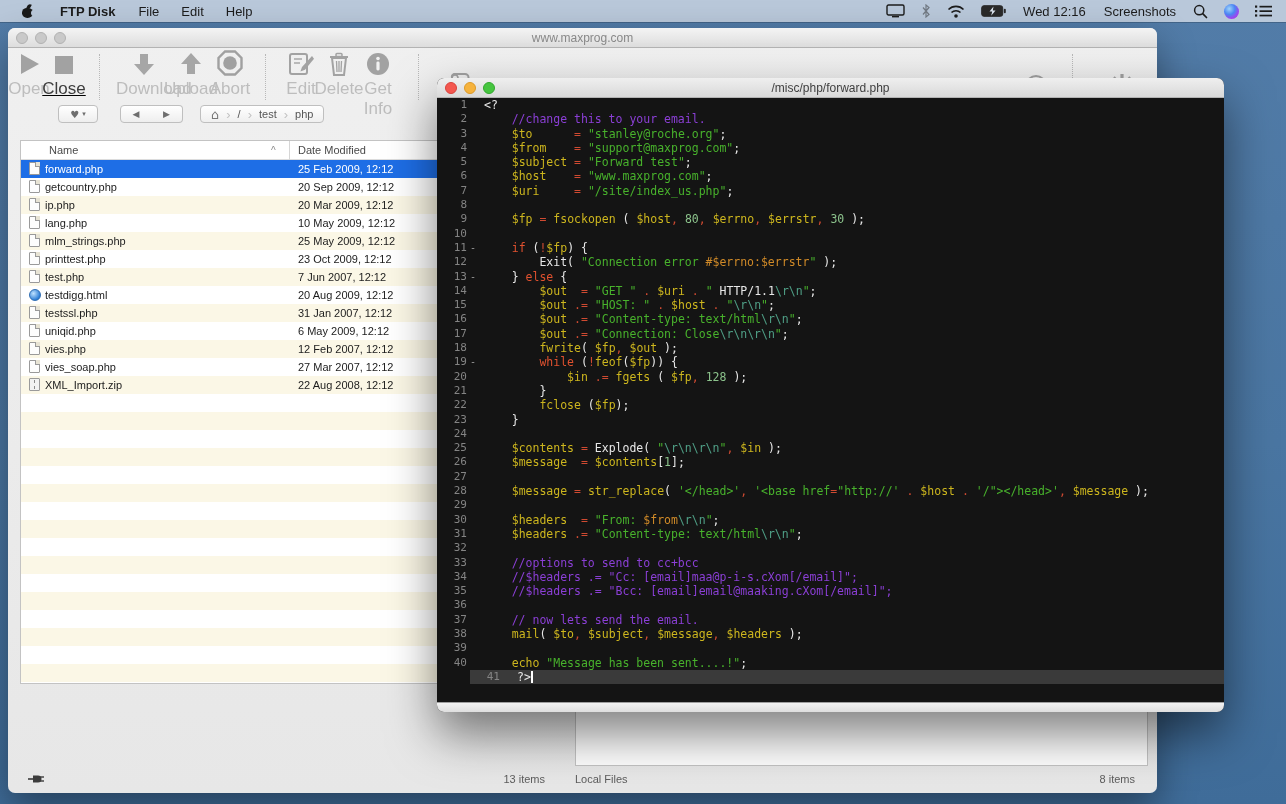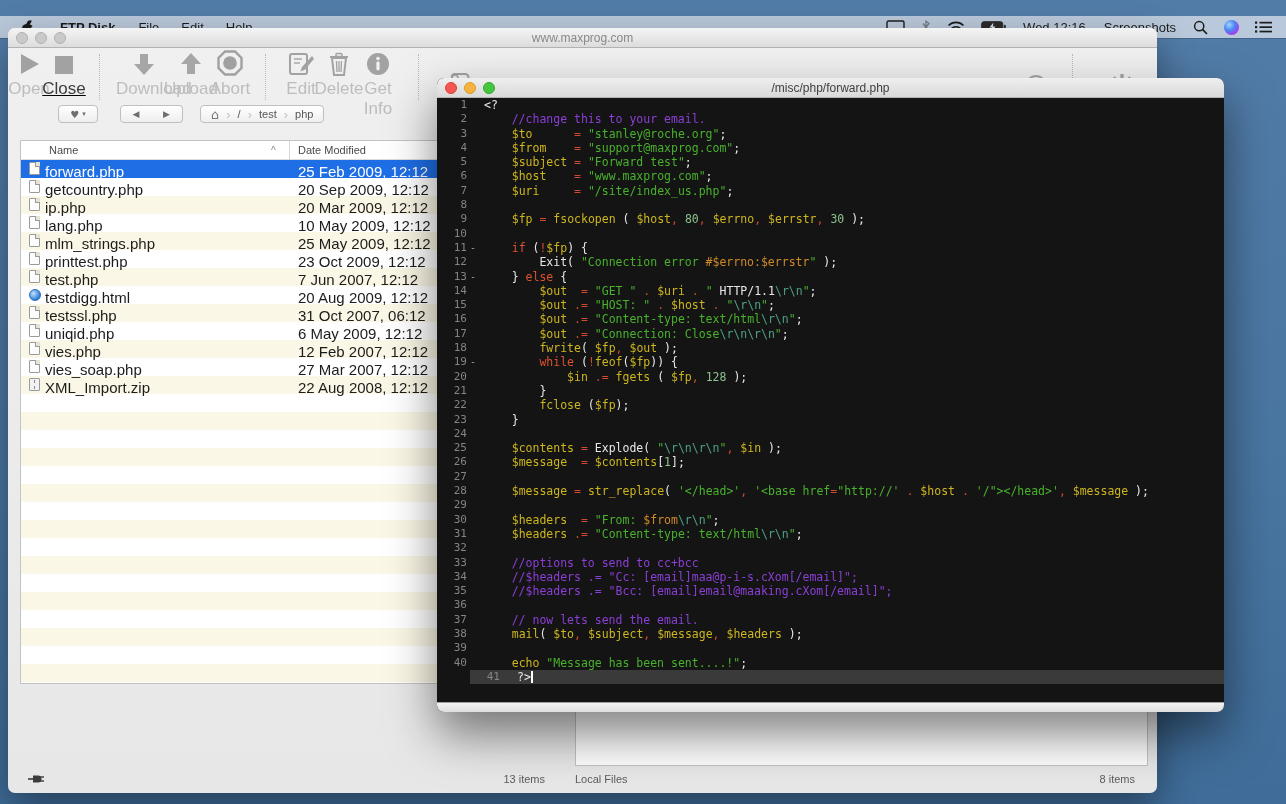--- a/index.html
+++ b/index.html
@@ -1,20 +1,20 @@
 <!DOCTYPE html>
 <html><head>
 <meta charset="utf-8">
 <style>
   * { margin:0; padding:0; box-sizing:border-box; }
   html,body { width:1286px; height:804px; overflow:hidden; }
   body { font-family:"Liberation Sans", sans-serif; background:linear-gradient(180deg,#527ca8 0%,#4a76a2 55%,#3f6c99 100%); position:relative; }
 
   
-  .menubar { position:absolute; left:0; top:16px; width:1286px; height:22px; background:#b9c8da; display:flex; align-items:center; font-size:13px; color:#1c1c1c; z-index:5; box-shadow:0 1px 0 rgba(0,0,0,.18); }
+  .menubar { position:absolute; left:0; top:0; width:1286px; height:22px; background:#b9c8da; display:flex; align-items:center; font-size:13px; color:#1c1c1c; z-index:5; box-shadow:0 1px 0 rgba(0,0,0,.18); }
   .mb-left { display:flex; align-items:center; gap:0; }
   .apple { position:relative; width:13px; height:13px; margin:0 14px 0 21px; }
   .apple .body { position:absolute; left:1px; top:3px; width:11px; height:10px; background:#1a1a1a; border-radius:45% 45% 48% 48%; }
   .apple .leaf { position:absolute; left:6px; top:-1px; width:4px; height:5px; background:#1a1a1a; border-radius:80% 0 80% 0; transform:rotate(20deg); }
   .apple .bite { position:absolute; right:-3px; top:5px; width:6px; height:6px; background:#b9c8da; border-radius:50%; }
   .mb-app { font-weight:bold; padding:0 12px; }
   .mb-item { padding:0 11px; }
   .mb-right { position:absolute; right:0; top:0; height:22px; display:flex; align-items:center; }
   .mb-ic { display:flex; align-items:center; justify-content:center; padding:0 8px; height:22px; }
   .mb-clock { padding:0 9px; }
@@ -50,21 +50,21 @@
   
   .pane { position:absolute; top:112px; background:#fff; border:1px solid #c3c3c3; }
   .pane-left { left:12px; width:533px; height:544px; }
   .pane-right { left:567px; width:573px; height:626px; }
   .lheader { position:relative; height:19px; background:#fff; border-bottom:1px solid #dcdcdc; font-size:11px; color:#4a4a4a; }
   .lheader .h-name { position:absolute; left:28px; top:3px; }
   .lheader .h-caret { position:absolute; left:250px; top:4px; color:#8a8a8a; font-size:10px; }
   .lheader .h-date { position:absolute; left:277px; top:3px; }
   .lheader .h-div { position:absolute; left:268px; top:0; height:19px; border-left:1px solid #d6d6d6; }
   .rows { position:absolute; left:0; top:19px; right:0; bottom:0; background:repeating-linear-gradient(to bottom,#fbf7e6 0px,#fbf7e6 18px,#ffffff 18px,#ffffff 36px); overflow:hidden; }
-  .file-row { position:relative; height:18px; font-size:15px; color:#1c1c1c; }
+  .file-row { position:relative; height:18px; font-size:11px; color:#1c1c1c; }
   .file-row.selected { background:#1e6ee6; color:#fff; }
   .file-row .fname { position:absolute; left:24px; top:3px; }
   .file-row .fdate { position:absolute; left:277px; top:3px; }
   .ficon { position:absolute; left:8px; top:2px; width:11px; height:13px; }
   .ficon.php { background:#fdfdfd; border:1px solid #9a9a9a; border-radius:1px; }
   .ficon.php:after { content:""; position:absolute; right:-1px; top:-1px; width:4px; height:4px; background:inherit; border-left:1px solid #9a9a9a; border-bottom:1px solid #9a9a9a; background:#e7e3d4; }
   .ficon.html { width:12px; height:12px; top:3px; border-radius:50%; background:radial-gradient(circle at 35% 35%, #bfe2ff, #2f7fd6 70%, #1b5fa8); border:1px solid #2e6db3; }
   .ficon.zip { background:#f2f2f2; border:1px solid #9a9a9a; border-radius:1px; }
   .ficon.zip:after { content:""; position:absolute; left:4px; top:1px; bottom:1px; border-left:1px dashed #8a8a8a; }
 
@@ -351,21 +351,21 @@
           <span class="fdate">7 Jun 2007, 12:12</span>
         </div>
         <div class="file-row">
           <span class="ficon html"></span>
           <span class="fname">testdigg.html</span>
           <span class="fdate">20 Aug 2009, 12:12</span>
         </div>
         <div class="file-row">
           <span class="ficon php"></span>
           <span class="fname">testssl.php</span>
-          <span class="fdate">31 Oct 2007, 06:12</span>
+          <span class="fdate">31 Jan 2007, 12:12</span>
         </div>
         <div class="file-row">
           <span class="ficon php"></span>
           <span class="fname">uniqid.php</span>
           <span class="fdate">6 May 2009, 12:12</span>
         </div>
         <div class="file-row">
           <span class="ficon php"></span>
           <span class="fname">vies.php</span>
           <span class="fdate">12 Feb 2007, 12:12</span>

